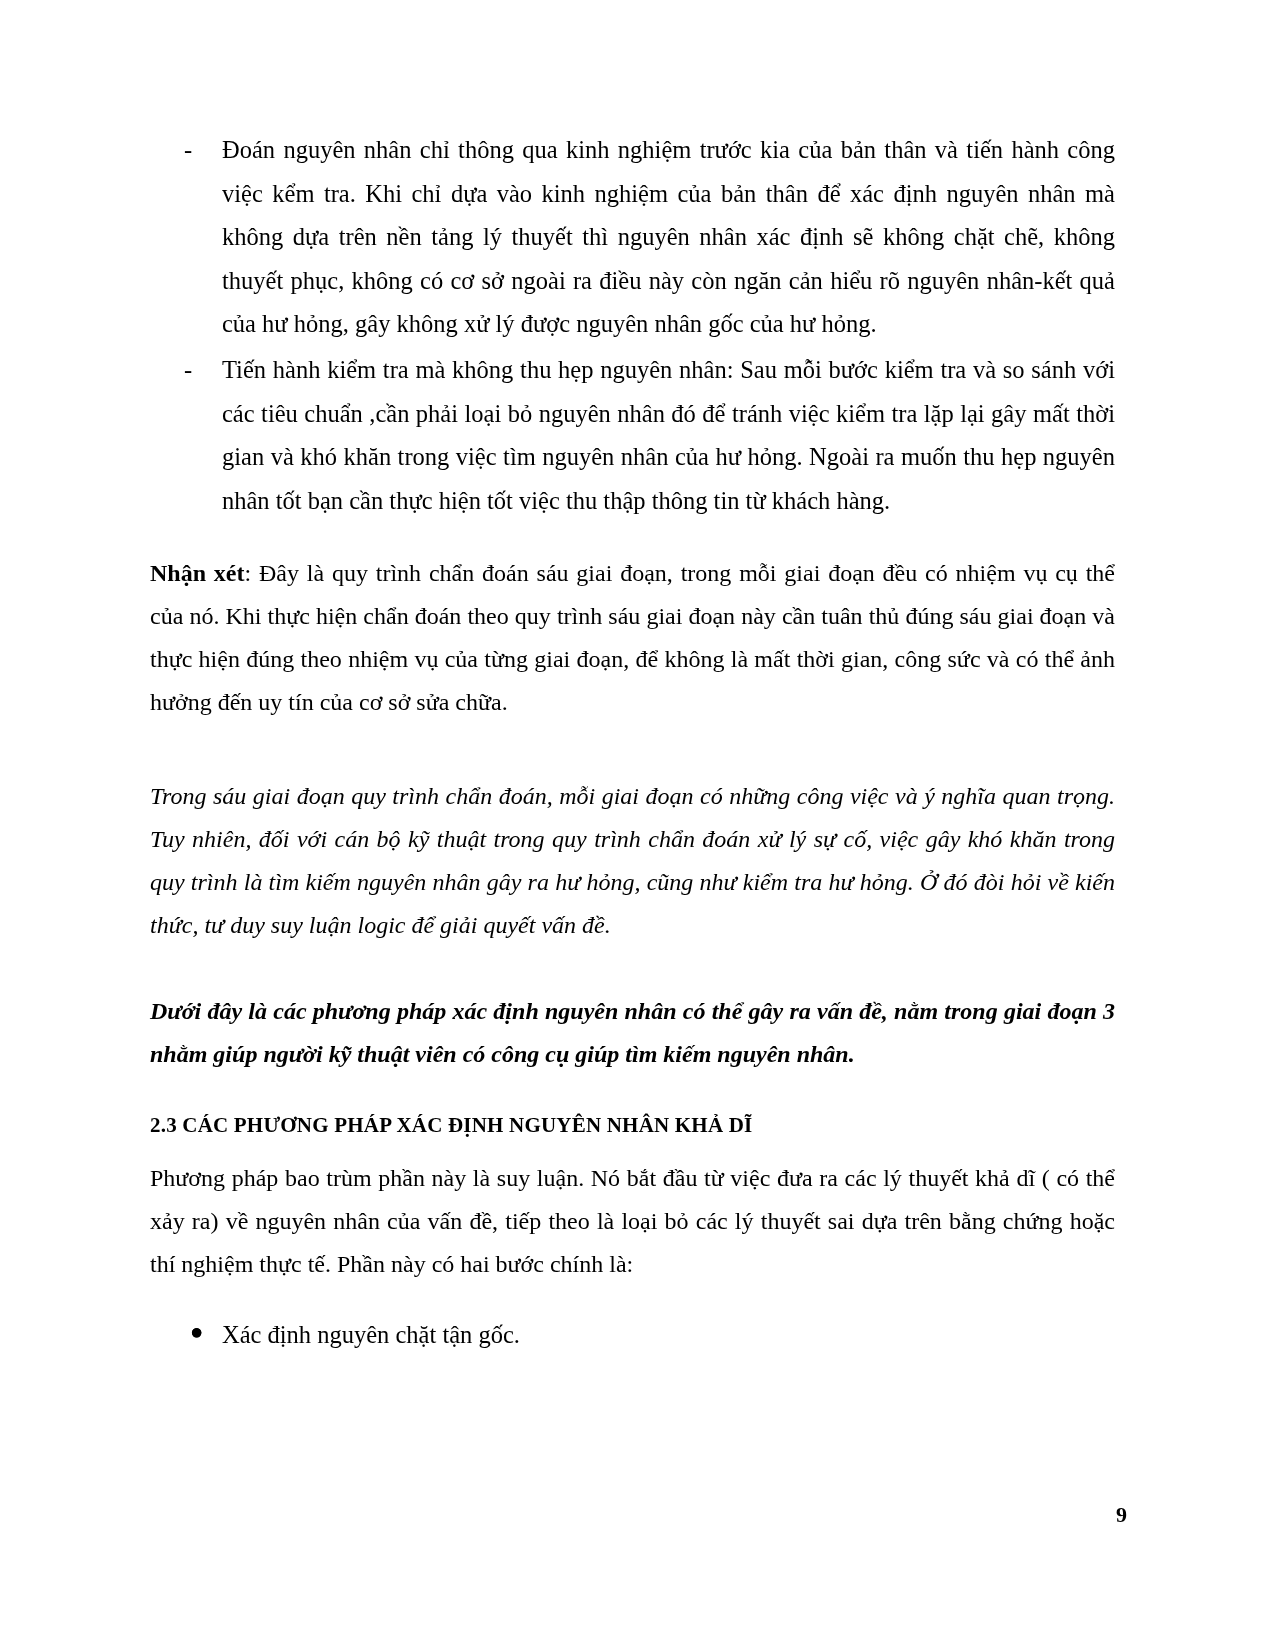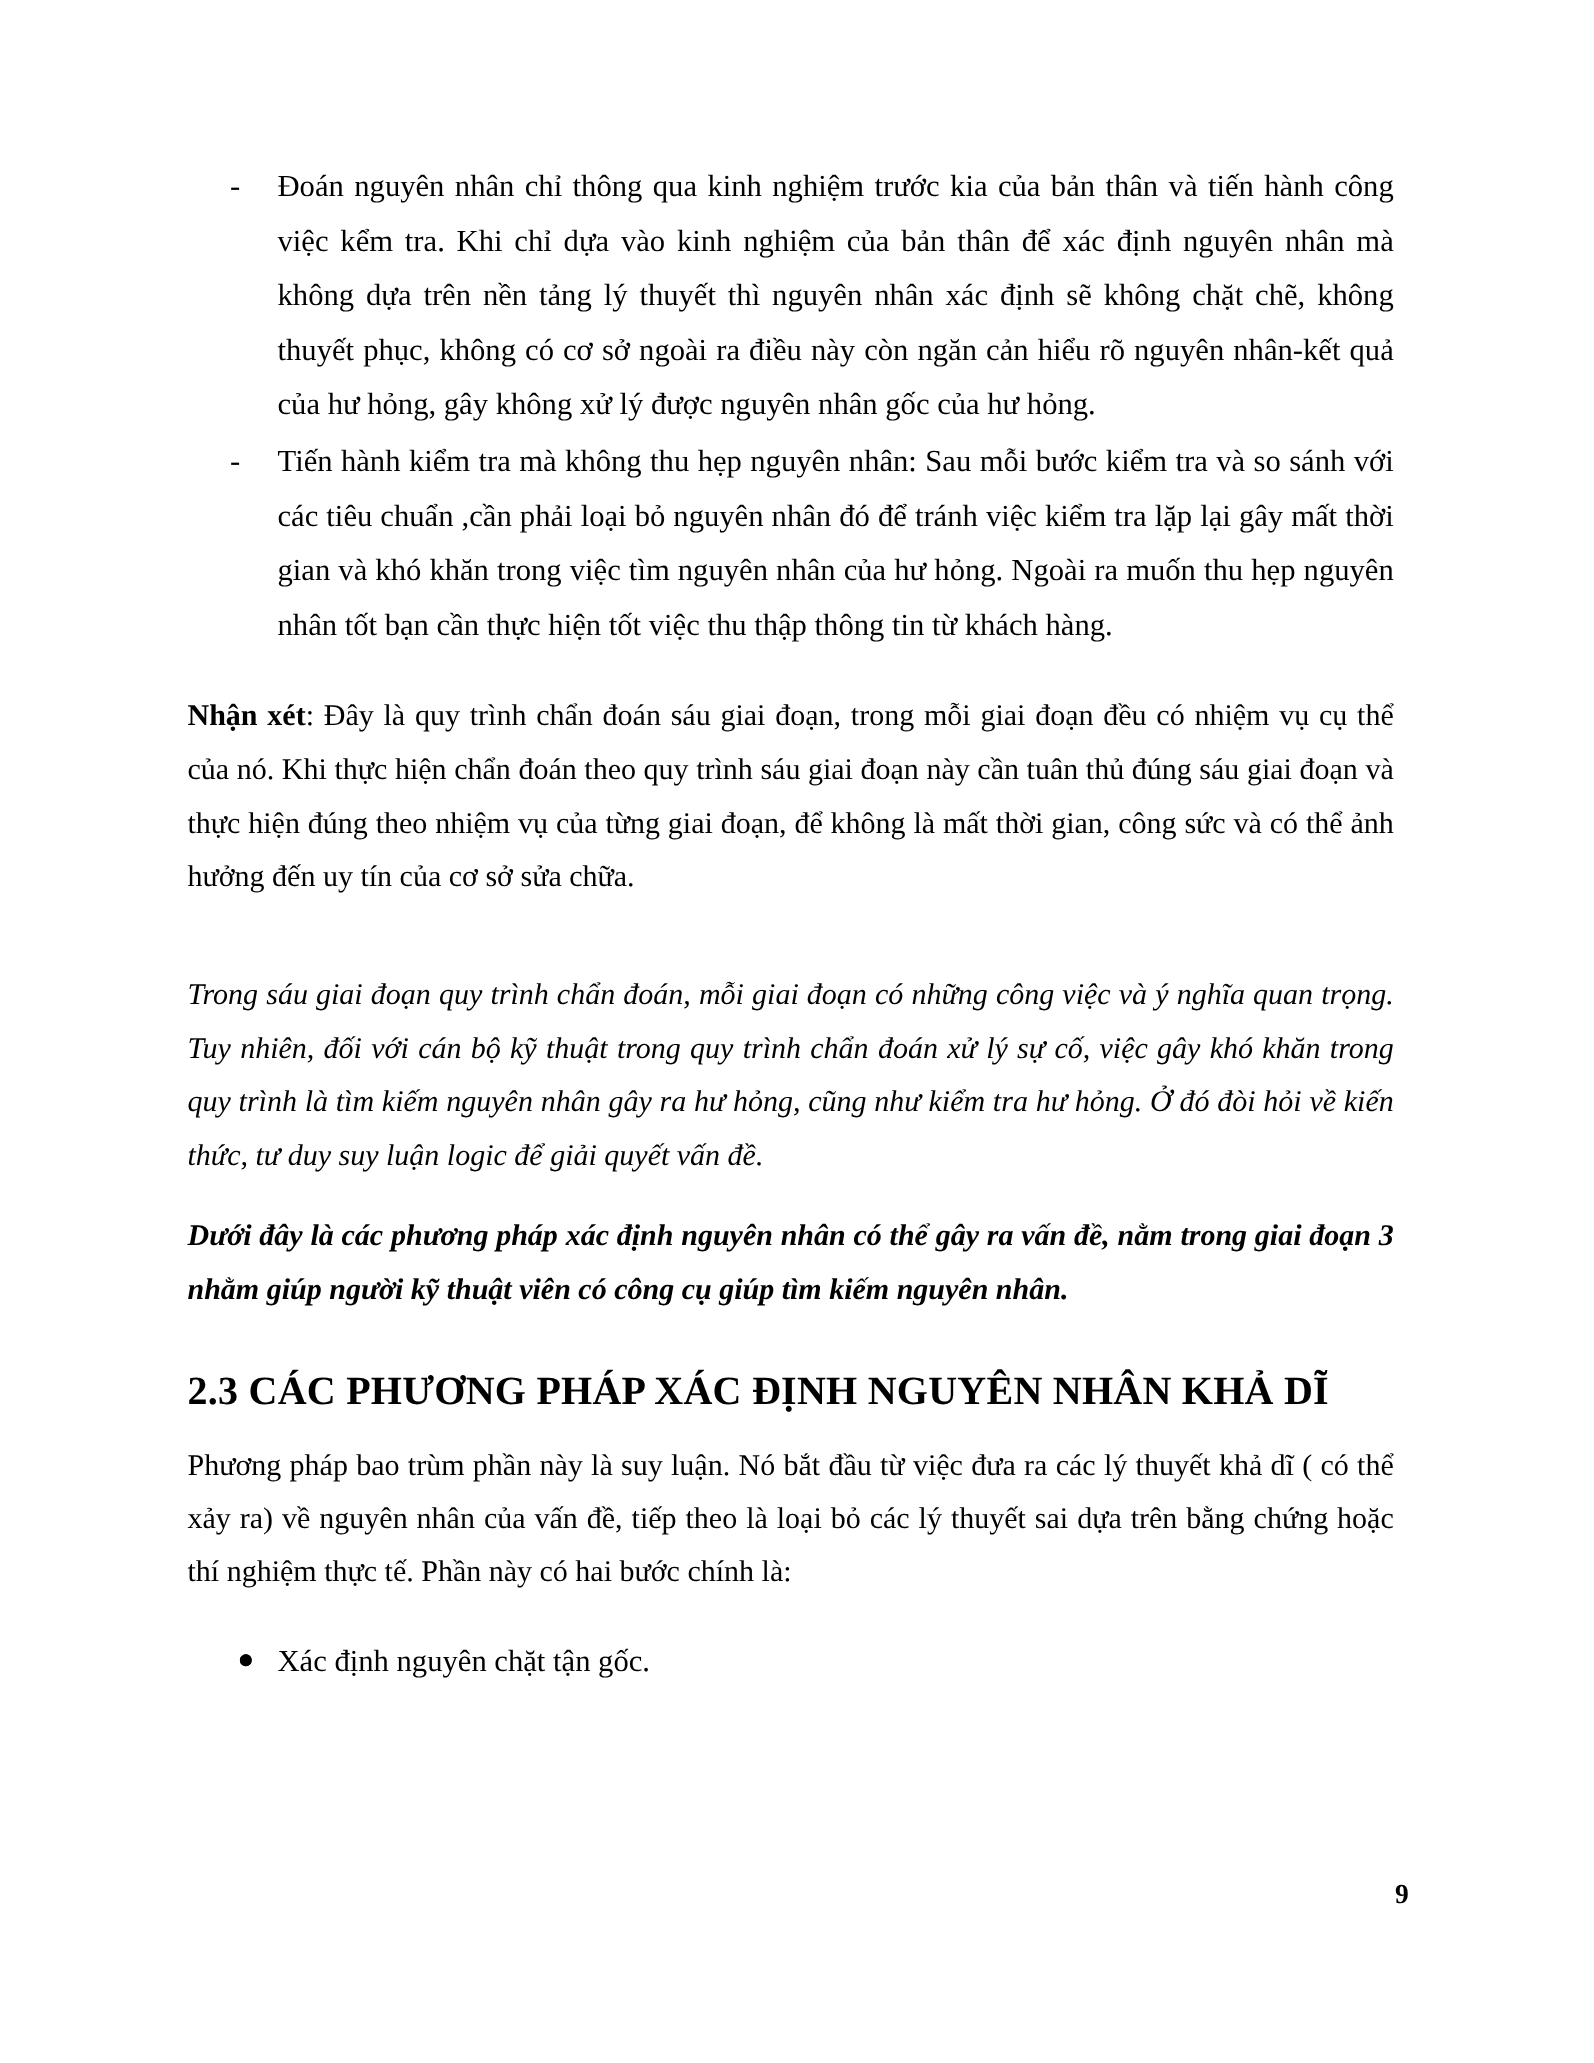--- a/index.html
+++ b/index.html
@@ -59,24 +59,24 @@
   .para-nhanxet {
     margin-top: 30px;
   }
   .para-italic {
     font-style: italic;
     margin-top: 52px;
   }
   .para-bold-italic {
     font-style: italic;
     font-weight: bold;
-    margin-top: 22px;
+    margin-top: 44px;
   }
   .heading {
-    font-size: 32px;
+    font-size: 21px;
     font-weight: bold;
     margin-top: 34px;
     margin-bottom: 6px;
     line-height: 1.5;
     letter-spacing: 0.2px;
   }
   .para-body {
     margin-top: 16px;
   }
   .bullet-list {

